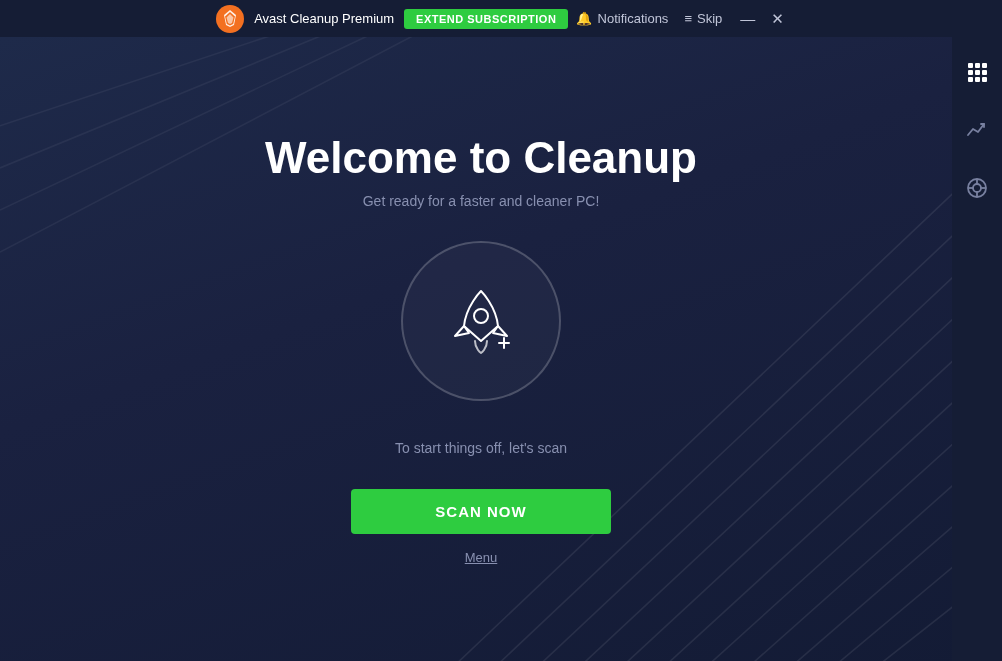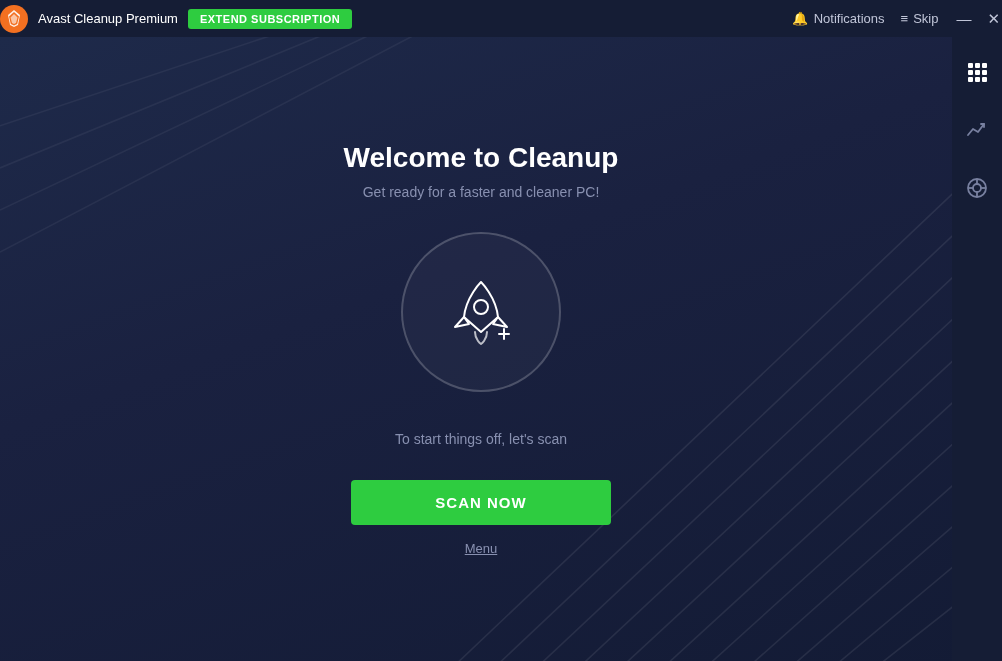--- a/index.html
+++ b/index.html
@@ -13,21 +13,21 @@
       color: #ffffff;
     }
 
     
     .title-bar {
       width: 100%;
       height: 37px;
       background-color: #151d35;
       display: flex;
       align-items: center;
-      justify-content: space-between;
+      justify-content: center;
       padding: 0 0;
       position: relative;
       z-index: 10;
       gap: 8px;
     }
 
     .title-bar-left {
       display: flex;
       align-items: center;
       gap: 10px;
@@ -160,21 +160,21 @@
       align-items: center;
       justify-content: center;
       flex: 1;
       padding: 20px 60px 20px 20px;
       width: 100%;
       position: relative;
       z-index: 5;
     }
 
     .welcome-title {
-      font-size: 28px;
+      font-size: 44px;
       font-weight: 700;
       color: #ffffff;
       margin-bottom: 10px;
       text-align: center;
     }
 
     .welcome-subtitle {
       font-size: 14px;
       color: #8890b0;
       margin-bottom: 32px;

